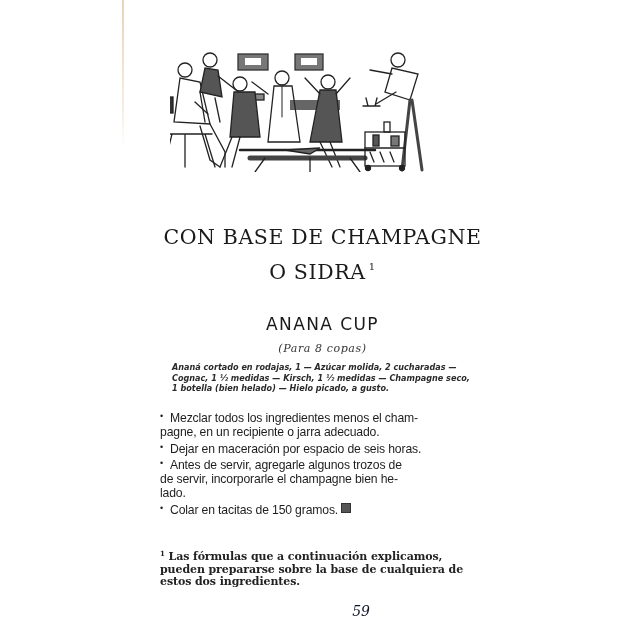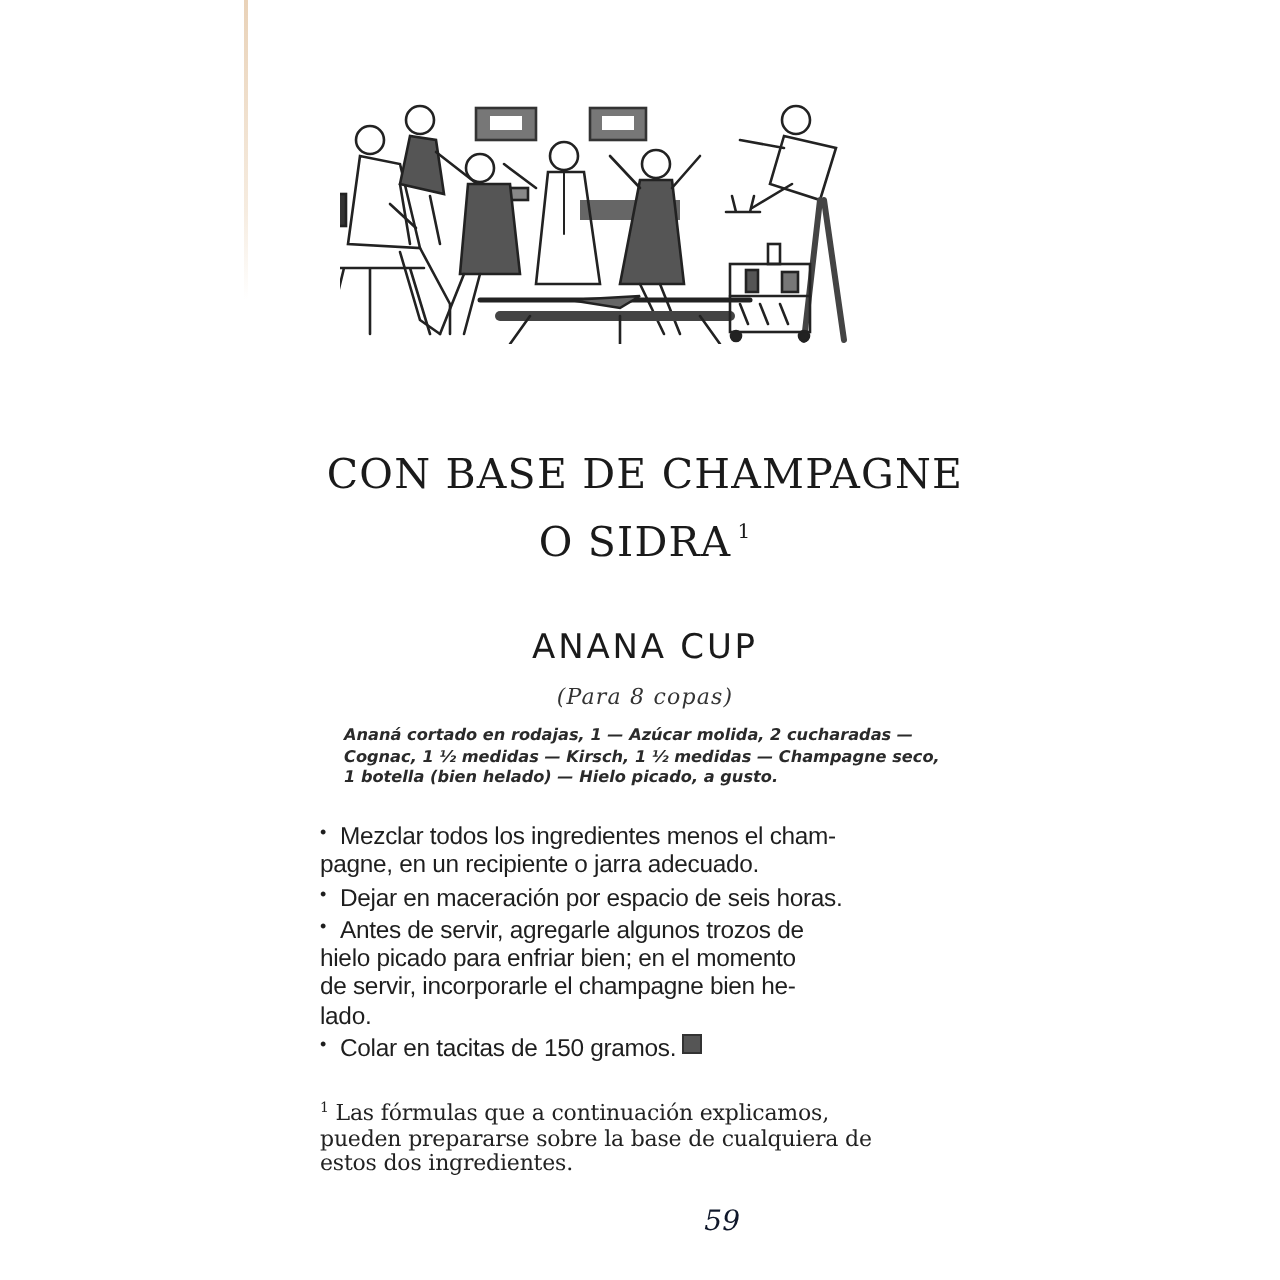--- a/index.html
+++ b/index.html
@@ -58,21 +58,21 @@
     .end-mark {
       display: inline-block; width: 8px; height: 8px; background: #555;
       border: 1px solid #333; margin-left: 3px; vertical-align: 1px;
     }
     .footnote {
       position: absolute; left: 160px; width: 336px; top: 548px;
       font-family: "DejaVu Serif", serif;
       font-size: 11px; line-height: 12.5px; color: #222;
       letter-spacing: -0.1px;
     }
-    .footnote .line { display: block; white-space: nowrap; }
+    .footnote .line { display: block; white-space: nowrap; font-weight: bold; }
     .footnote sup { font-size: 7px; vertical-align: 4px; }
     .page-number {
       position: absolute; left: 270px; width: 100px; top: 603px;
       text-align: right;
       font-family: "DejaVu Serif", serif; font-size: 14px; color: #0f172a; font-style: italic;
     }
   </style>
 </head>
 <body>
 
@@ -151,21 +151,20 @@
     <span>Ananá cortado en rodajas, 1 — Azúcar molida, 2 cucharadas —</span>
     <span>Cognac, 1 ½ medidas — Kirsch, 1 ½ medidas — Champagne seco,</span>
     <span>1 botella (bien helado) — Hielo picado, a gusto.</span>
   </div>
 
   <div class="steps" id="steps">
       <span class="line"><span class="bullet">•</span><span>Mezclar todos los ingredientes menos el cham-</span></span>
       <span class="line"><span>pagne, en un recipiente o jarra adecuado.</span></span>
       <span class="line"><span class="bullet">•</span><span>Dejar en maceración por espacio de seis horas.</span></span>
       <span class="line"><span class="bullet">•</span><span>Antes de servir, agregarle algunos trozos de</span></span>
-      <span class="line"><span>hielo picado para enfriar bien; en el momento</span></span>
       <span class="line"><span>de servir, incorporarle el champagne bien he-</span></span>
       <span class="line"><span>lado.</span></span>
       <span class="line"><span class="bullet">•</span><span>Colar en tacitas de 150 gramos.</span><span class="end-mark"></span></span>
     </div>
 
   <div class="footnote">
     <span class="line"><sup>1</sup> <span>Las fórmulas que a continuación explicamos,</span></span>
     <span class="line">pueden prepararse sobre la base de cualquiera de</span>
     <span class="line">estos dos ingredientes.</span>
   </div>

